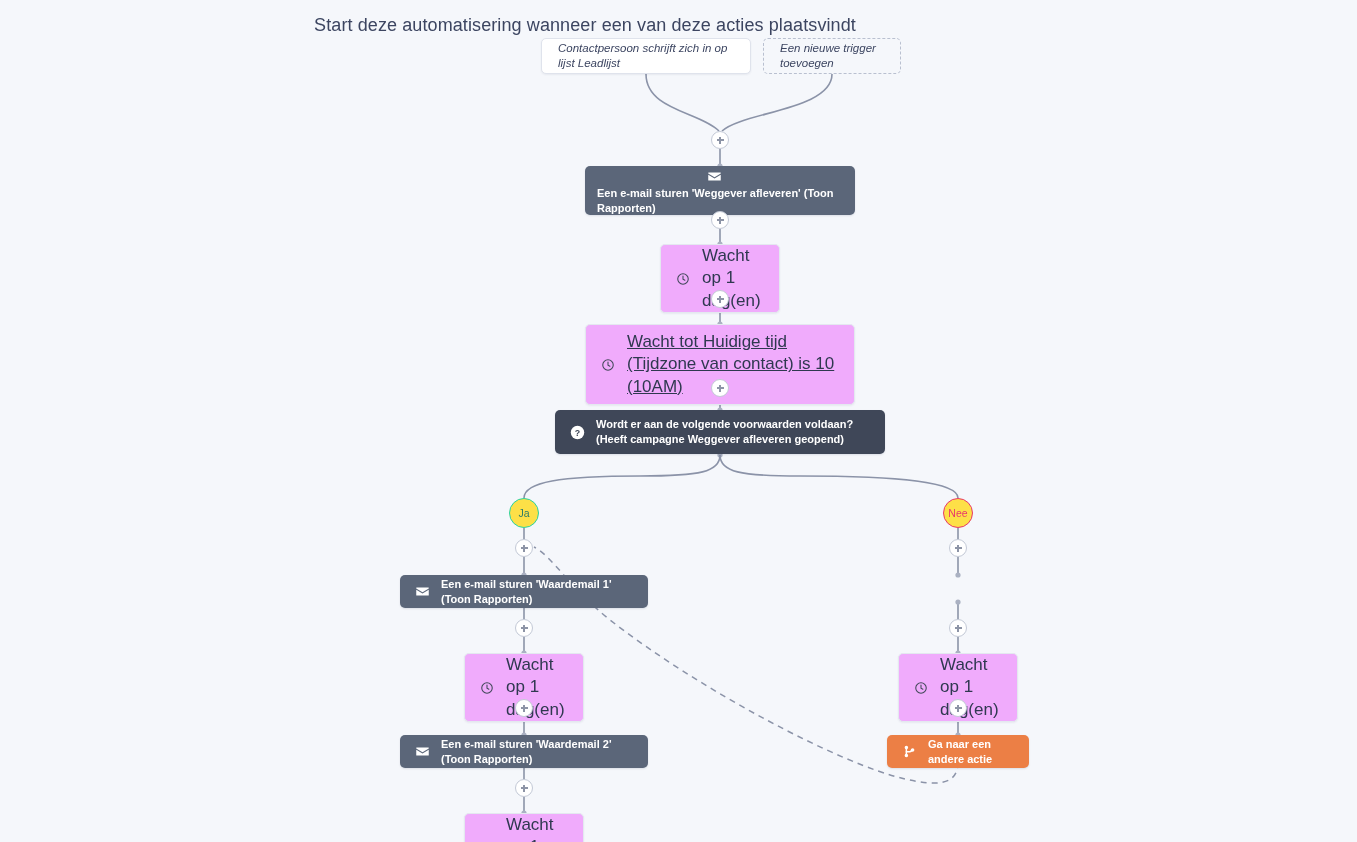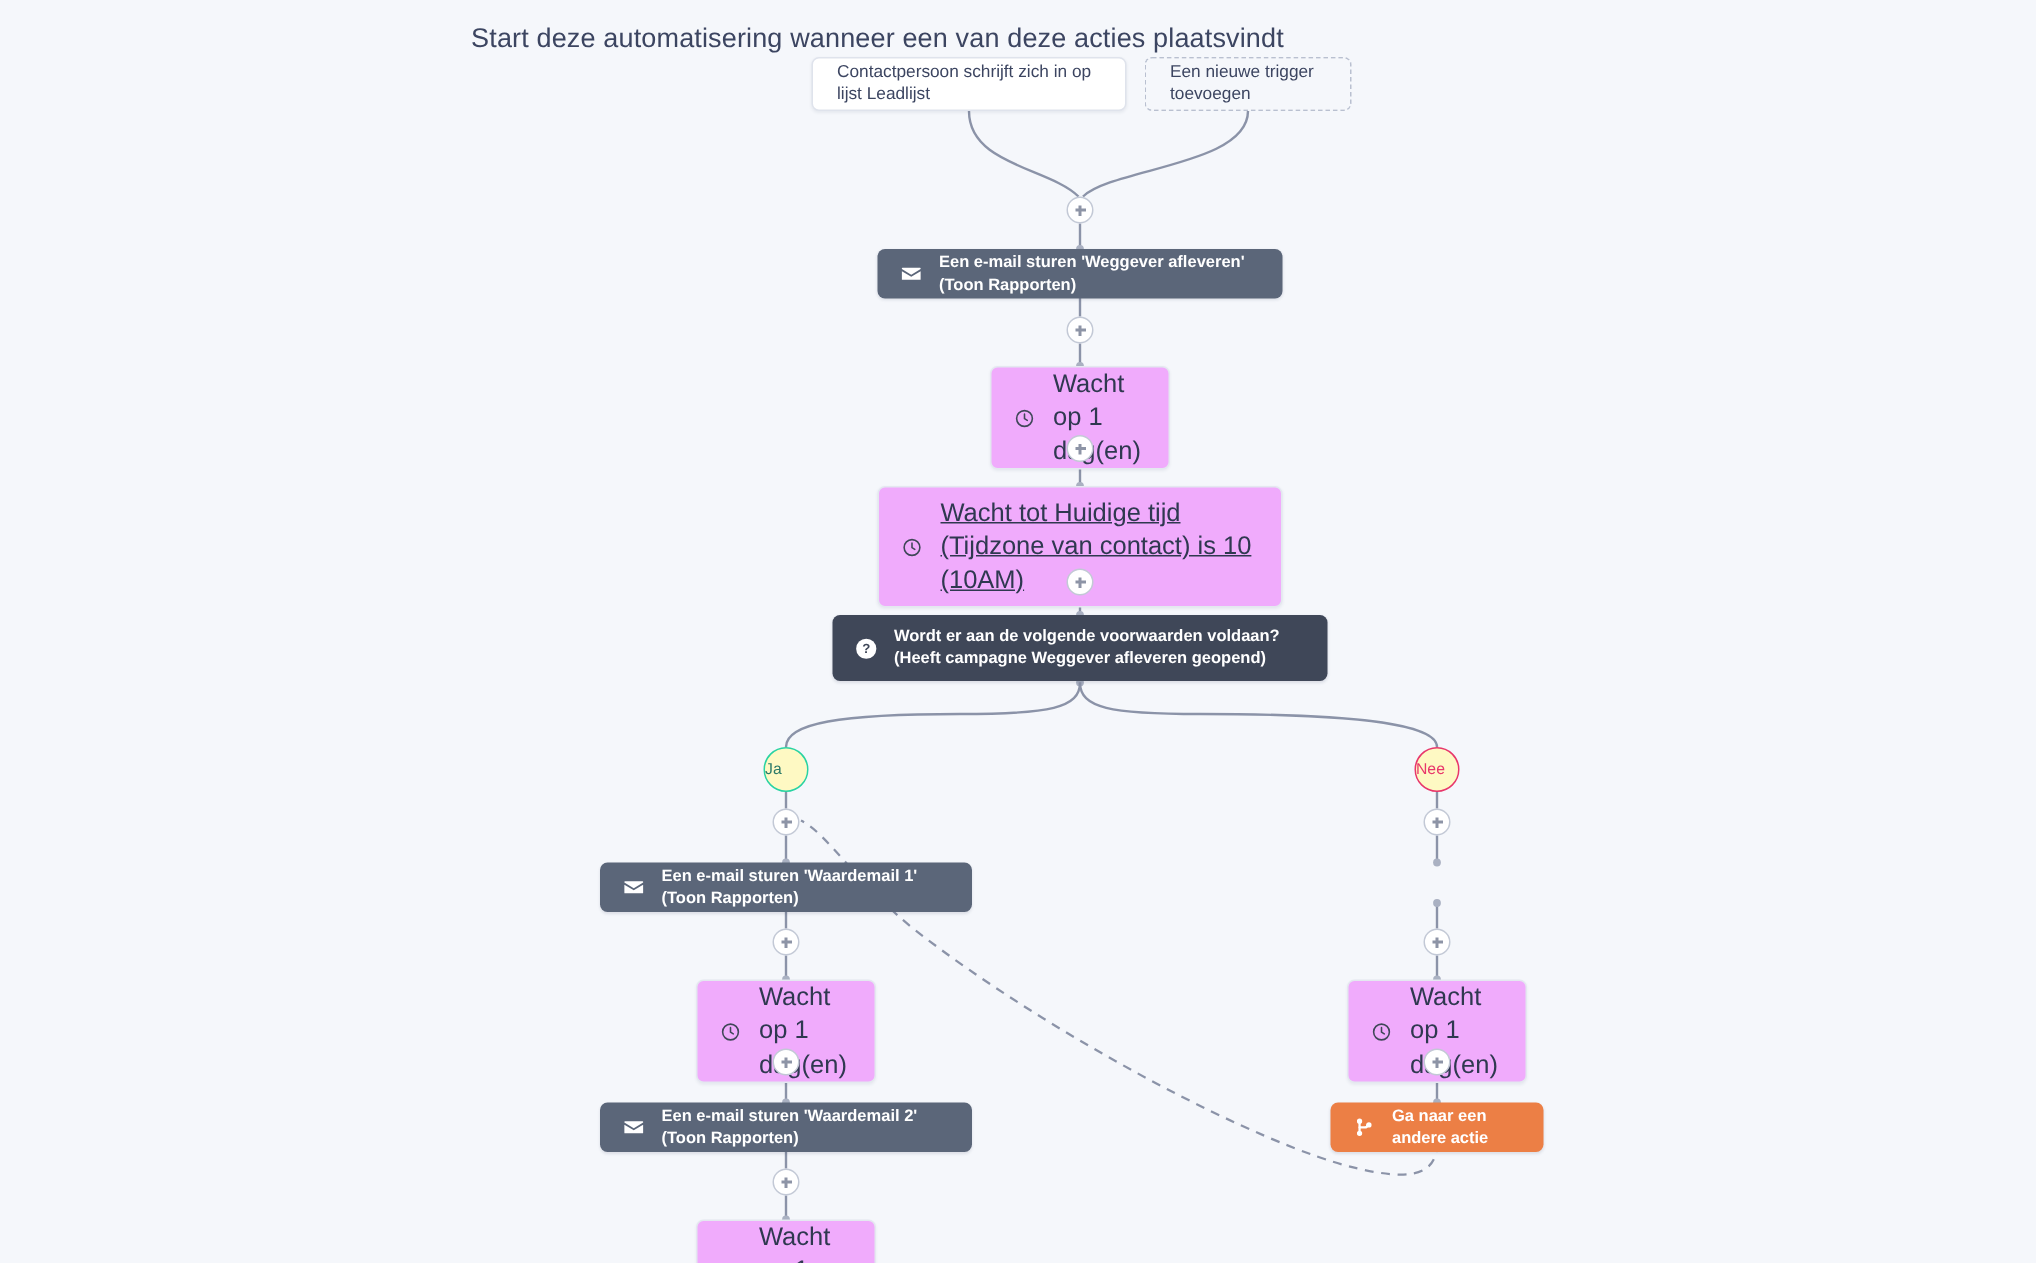--- a/index.html
+++ b/index.html
@@ -69,20 +69,21 @@
   .trigger {
     height: 36px;
     background: #ffffff;
     border: 1px solid #dfe3ec;
     border-radius: 5px;
     padding: 0 16px;
     font-size: 11.5px;
     color: #3c4561;
     justify-content: center;
     box-shadow: 0 1px 2px rgba(40,50,80,.07);
+    font-style: italic;
   }
   .trigger.dashed {
     background: transparent;
     border: 1px dashed #b9c0d0;
     box-shadow: none;
     color: #3c4561;
   }
 
   
   .card-light {
@@ -165,23 +166,24 @@
   }
   .plus-btn::before { width: 7px; height: 1.4px; }
   .plus-btn::after  { width: 1.4px; height: 7px; }
 
   
   .branch-badge {
     position: absolute;
     width: 30px;
     height: 30px;
     border-radius: 50%;
-    background: #fef9c3;
+    background: #fde047;
     display: flex;
     align-items: center;
+    justify-content: center;
     font-size: 10.5px;
     z-index: 3;
   }
   .branch-yes { border: 1.6px solid #29d3a2; color: #2c7a68; }
   .branch-no  { border: 1.6px solid #e8376b; color: #e8376b; }
 </style>
 </head>
 <body>
 
 <div id="canvas">
@@ -269,21 +271,21 @@
   <div class="node trigger" style="left:541px; top:38px; width:210px;">
     <span class="node-label">Contactpersoon schrijft zich in op lijst Leadlijst</span>
   </div>
 
   <div class="node trigger dashed" style="left:763px; top:38px; width:138px;">
     <span class="node-label">Een nieuwe trigger toevoegen</span>
   </div>
 
   <div class="plus-btn" style="left:711px; top:131px;"></div>
 
-  <div class="node card-dark" style="left:585px; top:166px; width:270px;">
+  <div class="node card-dark" style="left:585px; top:166px; width:270px;flex-direction:column;">
     <span class="node-icon">
       <svg width="15" height="15" viewBox="0 0 24 24" fill="#ffffff">
         <path d="M2 5h20v14H2z" fill="none"></path>
         <path d="M2.5 5.5h19a.5.5 0 0 1 .5.5v1l-10 6-10-6V6a.5.5 0 0 1 .5-.5z"></path>
         <path d="M2 9.2l10 6 10-6V18a.5.5 0 0 1-.5.5h-19A.5.5 0 0 1 2 18V9.2z"></path>
       </svg>
     </span>
     <span class="node-label">Een e-mail sturen 'Weggever afleveren' (Toon Rapporten)</span>
   </div>
 

